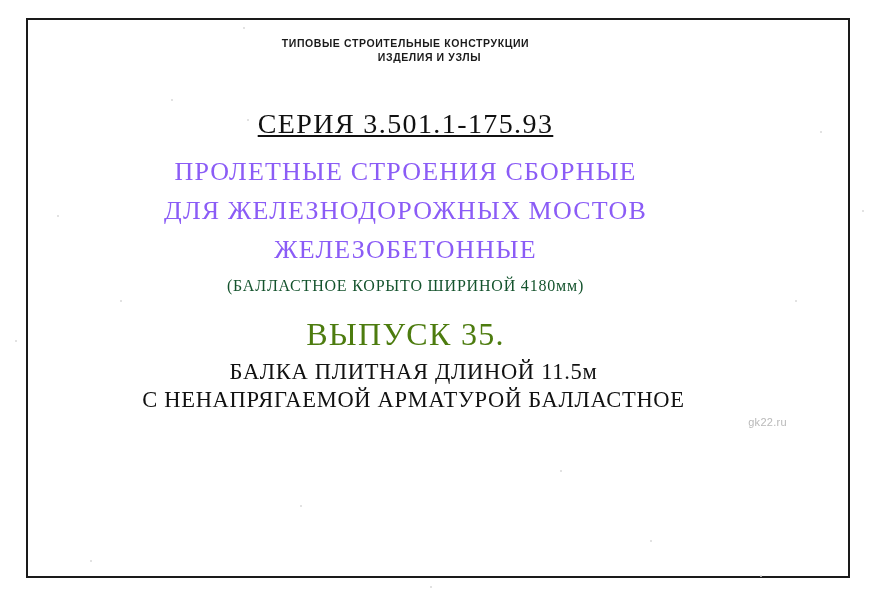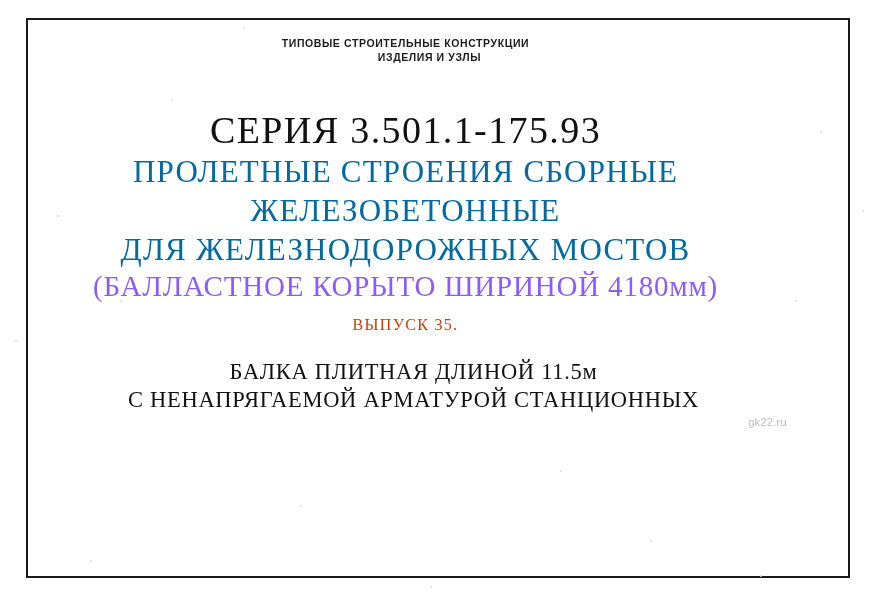--- a/index.html
+++ b/index.html
@@ -54,52 +54,53 @@
   }
   .kicker .l2 {
     letter-spacing: 0.6px;
     margin-left: 48px;
   }
   .series {
     position: absolute;
     left: 0;
     right: 0;
     top: 108px;
-    font-size: 38px;
+    font-size: 28px;
     letter-spacing: 1.4px;
     color: #111111;
+    text-decoration: underline;
   }
   .title-block {
     position: absolute;
     left: 0;
     right: 0;
     top: 152px;
   }
   .title-line {
-    font-size: 31px;
+    font-size: 26px;
     letter-spacing: 1.2px;
     line-height: 39px;
-    color: #0369a1;
+    color: #8b5cf6;
     white-space: nowrap;
   }
   .subtitle-line {
-    font-size: 29px;
+    font-size: 16px;
     letter-spacing: 0.8px;
     line-height: 34px;
-    color: #8b5cf6;
+    color: #14532d;
     white-space: nowrap;
   }
   .issue {
     position: absolute;
     left: 0;
     right: 0;
     top: 316px;
-    font-size: 16px;
+    font-size: 32px;
     letter-spacing: 1.3px;
-    color: #c2410c;
+    color: #4d7c0f;
   }
   .desc-block {
     position: absolute;
     left: 16px;
     right: 0;
     top: 358px;
   }
   .desc-line {
     font-size: 22.5px;
     letter-spacing: 0.7px;
@@ -126,30 +127,30 @@
 
   <div class="kicker">
     <div class="l1">ТИПОВЫЕ СТРОИТЕЛЬНЫЕ КОНСТРУКЦИИ</div>
     <div class="l2">ИЗДЕЛИЯ И УЗЛЫ</div>
   </div>
 
   <div class="series">СЕРИЯ 3.501.1-175.93</div>
 
   <div class="title-block">
     <div class="title-line">ПРОЛЕТНЫЕ СТРОЕНИЯ СБОРНЫЕ</div>
+    <div class="title-line">ДЛЯ ЖЕЛЕЗНОДОРОЖНЫХ МОСТОВ</div>
     <div class="title-line">ЖЕЛЕЗОБЕТОННЫЕ</div>
-    <div class="title-line">ДЛЯ ЖЕЛЕЗНОДОРОЖНЫХ МОСТОВ</div>
     <div class="subtitle-line">(БАЛЛАСТНОЕ КОРЫТО ШИРИНОЙ 4180мм)</div>
   </div>
 
   <div class="issue">ВЫПУСК 35.</div>
 
   <div class="desc-block">
     <div class="desc-line">БАЛКА ПЛИТНАЯ ДЛИНОЙ 11.5м</div>
-    <div class="desc-line">С НЕНАПРЯГАЕМОЙ АРМАТУРОЙ СТАНЦИОННЫХ</div>
+    <div class="desc-line">С НЕНАПРЯГАЕМОЙ АРМАТУРОЙ БАЛЛАСТНОЕ</div>
   </div>
 
   <div class="watermark">gk22.ru</div>
 
 </div>
 
 <div class="speckle" style="left: 243px; top: 27px; width: 2px; height: 2px;"></div>
 <div class="speckle" style="left: 171px; top: 99px; width: 2px; height: 2px;"></div>
 <div class="speckle" style="left: 247px; top: 119px; width: 2px; height: 2px;"></div>
 <div class="speckle" style="left: 820px; top: 131px; width: 2px; height: 2px;"></div>

